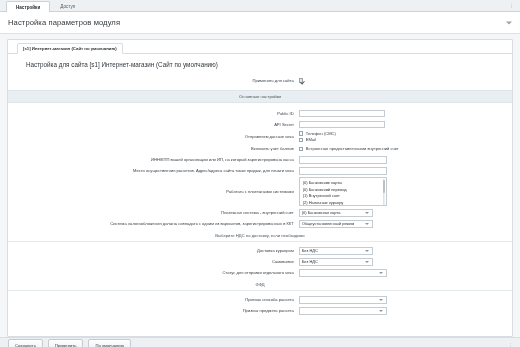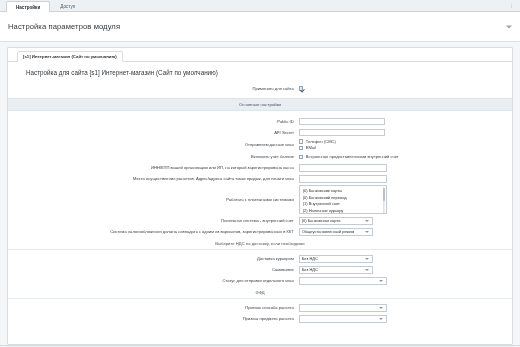--- a/index.html
+++ b/index.html
@@ -41,21 +41,21 @@
     margin-bottom: -1px;
     padding-bottom: 1px;
   }
   .tabstrip .corner-ico {
     position: absolute; right: 6px; top: 3px;
     font-size: 5px; color: #8c979e; line-height: 1;
   }
 
   
   .titlebar {
-    height: 30px;
+    height: 22px;
     background: #ffffff;
     border-bottom: 1px solid #dde3e7;
     display: flex;
     align-items: center;
     padding: 0 8px;
     position: relative;
   }
   .titlebar h1 {
     margin: 0;
     font-size: 7.6px;

